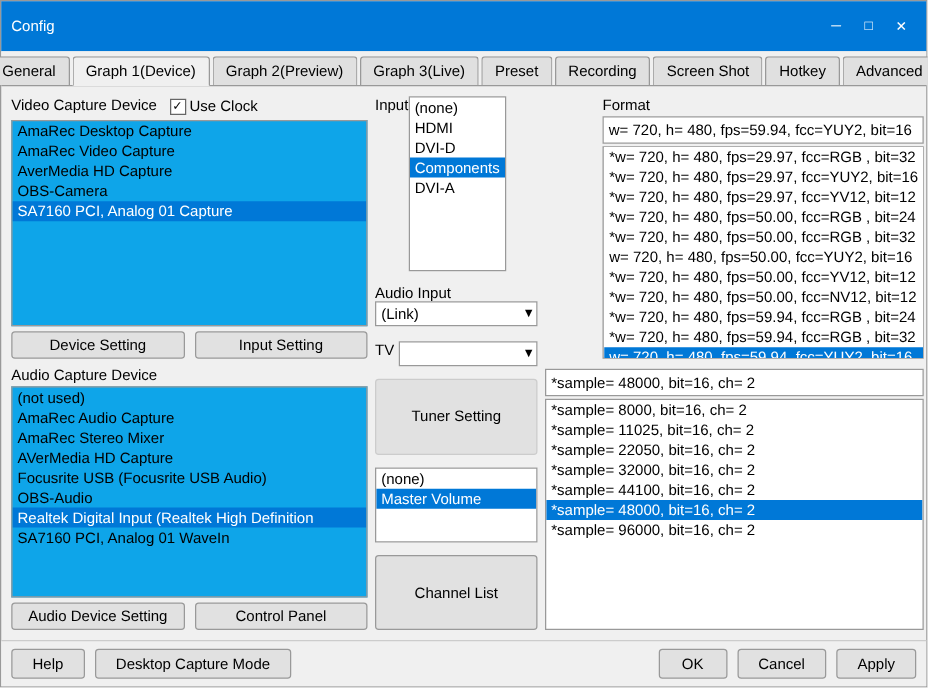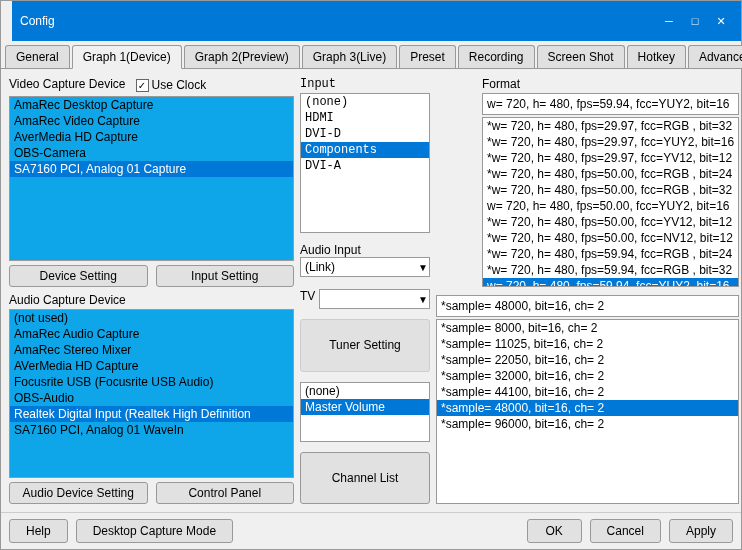--- a/index.html
+++ b/index.html
@@ -23,21 +23,20 @@
     }
     .title-bar {
       background: #0078d7;
       color: white;
       padding: 20px 8px;
       display: flex;
       align-items: center;
       justify-content: space-between;
       height: 28px;
       flex-shrink: 0;
-      margin-left: 11px;
     }
     .title-bar-title {
       font-size: 12px;
       font-weight: normal;
     }
     .title-bar-controls {
       display: flex;
       gap: 2px;
     }
     .title-bar-btn {
@@ -52,20 +51,21 @@
       align-items: center;
       justify-content: center;
     }
 
     .tab-bar {
       display: flex;
       background: #f0f0f0;
       border-bottom: 1px solid #999;
       padding: 4px 4px 0 4px;
       flex-shrink: 0;
+      justify-content: center;
     }
     .tab {
       padding: 4px 10px;
       border: 1px solid #999;
       border-bottom: none;
       background: #e0e0e0;
       cursor: pointer;
       font-size: 12px;
       margin-right: 2px;
       border-radius: 3px 3px 0 0;
@@ -182,22 +182,21 @@
 
     
     .mid-col {
       display: flex;
       flex-direction: column;
       gap: 6px;
     }
 
     .input-section {
       display: flex;
-      flex-direction: column;
-      font-family: Liberation Mono, monospace;
+      flex-direction: row;
     }
 
     .input-listbox {
       border: 1px solid #999;
       background: white;
       height: 140px;
       overflow-y: auto;
       font-size: 12px;
     }
 

